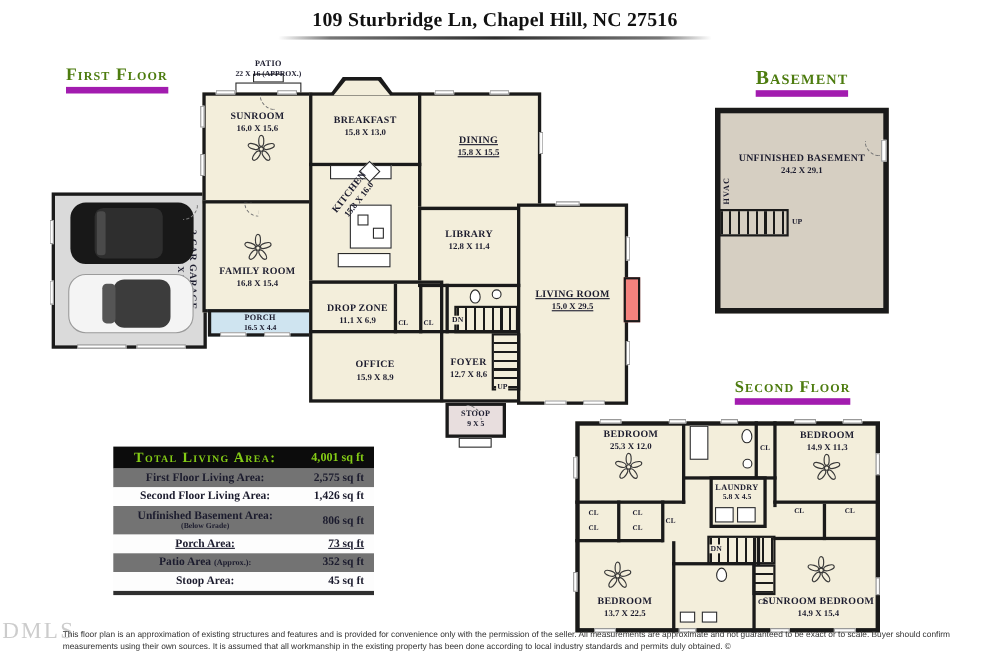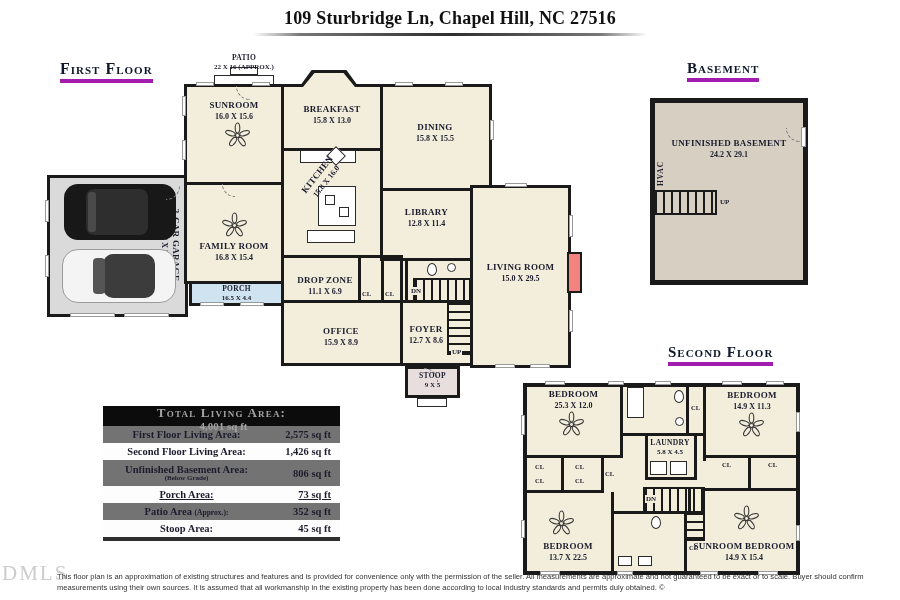--- a/index.html
+++ b/index.html
@@ -11,21 +11,21 @@
   .title {
     position:absolute; left:0; top:8px; width:900px; text-align:center;
     font-size:18px; font-weight:700; color:#111; letter-spacing:.2px;
   }
   .title-rule {
     position:absolute; left:253px; top:33px; width:394px; height:3px;
     background:linear-gradient(90deg, rgba(80,80,80,0) 0%, #777 12%, #2e2e2e 50%, #777 88%, rgba(80,80,80,0) 100%);
   }
   .heading {
     position:absolute; font-weight:700; font-variant:small-caps; letter-spacing:1px;
-    color:#0f172a; border-bottom:4px solid #a21caf; padding-bottom:1px; white-space:nowrap;
+    color:#4d7c0f; border-bottom:6px solid #a21caf; padding-bottom:1px; white-space:nowrap;
   }
   .rm   { position:absolute; background:#f3eedb; border:3px solid #1a1a1a; }
   .wall { position:absolute; background:#1a1a1a; }
   .win  { position:absolute; background:#fff; box-shadow: inset 0 0 0 1px #999; }
   .lbl  { position:absolute; text-align:center; color:#1c1c2e; font-weight:700; line-height:1.3; white-space:nowrap; }
   .lbl .nm { font-size:9px;   letter-spacing:.3px; display:block; }
   .lbl .dm { font-size:8px;   display:block; }
   .lbl.sm .nm { font-size:7.5px; } .lbl.sm .dm { font-size:7px; }
   .cl   { position:absolute; font-size:6.5px; font-weight:700; color:#1c1c2e; }
   .tag  { position:absolute; font-size:7px;  font-weight:700; color:#1c1c2e; }
@@ -36,21 +36,21 @@
   .fan  { position:absolute; width:27px; height:27px; }
   .fx   { position:absolute; background:#fff; border:1px solid #2a2a2a; }
   .arc  { position:absolute; border:0 dashed #777; }
   .vtext{ writing-mode:vertical-rl; transform:rotate(180deg); }
   
   .atable { position:absolute; left:103px; top:406px; width:237px;
             border-bottom:4px solid #2f2f2f; font-weight:700; }
   .arow { display:flex; align-items:center; }
   .arow .l { flex:1; text-align:center; font-size:10.5px; line-height:1.05; }
   .arow .v { width:70px; text-align:right; padding-right:9px; font-size:10.5px; }
-  .arow.hdr { background:#0c0c0c; color:#a3a3a3; height:20px;flex-direction:column; }
+  .arow.hdr { background:#0c0c0c; color:#84cc16; height:20px; }
   .arow.hdr .l { font-variant:small-caps; font-size:13px; letter-spacing:1.2px; }
   .arow.hdr .v { font-size:11px; }
   .arow.g { background:#737373; } .arow.w { background:#fdfdfd; }
   .sub { display:block; font-size:7px; font-weight:700; }
   .sfx { font-size:7.5px; }
   
   .dmls { position:absolute; left:2px; top:561px; font-size:21px; letter-spacing:2px;
           color:#cccccc; font-weight:400; }
   .disc { position:absolute; left:57px; top:572px; width:838px;
           font-family:"Liberation Sans", sans-serif; font-size:7.6px; line-height:1.4; color:#333; }
@@ -176,21 +176,21 @@
   </div>
   <svg class="fan" style="left:224px;top:122px;" viewBox="0 0 40 40">
       <use href="#fan"></use>
     </svg>
 
   <div class="lbl" style="left:283px;top:104px;width:98px;">
     <span class="nm">BREAKFAST</span>
     <span class="dm">15.8 X 13.0</span>
   </div>
 
-  <div class="lbl" style="left:382px;top:122px;width:106px;">
+  <div class="lbl" style="left:382px;top:122px;width:106px;text-decoration:underline;">
     <span class="nm">DINING</span>
     <span class="dm">15.8 X 15.5</span>
   </div>
 
   <div class="lbl" style="left:287px;top:167px;width:70px;transform:rotate(-52deg);">
     <span class="nm">KITCHEN</span>
     <span class="dm">15.8 X 16.0</span>
   </div>
 
   <div class="lbl" style="left:186px;top:241px;width:96px;">
@@ -199,21 +199,21 @@
   </div>
   <svg class="fan" style="left:221px;top:212px;" viewBox="0 0 40 40">
       <use href="#fan"></use>
     </svg>
 
   <div class="lbl" style="left:382px;top:207px;width:89px;">
     <span class="nm">LIBRARY</span>
     <span class="dm">12.8 X 11.4</span>
   </div>
 
-  <div class="lbl" style="left:472px;top:262px;width:97px;">
+  <div class="lbl" style="left:472px;top:262px;width:97px;text-decoration:underline;">
     <span class="nm">LIVING ROOM</span>
     <span class="dm">15.0 X 29.5</span>
   </div>
 
   <div class="lbl sm" style="left:189px;top:284px;width:95px;">
     <span class="nm">PORCH</span>
     <span class="dm">16.5 X 4.4</span>
   </div>
 
   <div class="lbl" style="left:285px;top:275px;width:80px;">
@@ -229,21 +229,21 @@
   <div class="lbl" style="left:398px;top:324px;width:56px;">
     <span class="nm">FOYER</span>
     <span class="dm">12.7 X 8.6</span>
   </div>
 
   <div class="lbl sm" style="left:405px;top:371px;width:55px;">
     <span class="nm">STOOP</span>
     <span class="dm">9 X 5</span>
   </div>
 
-  <div class="heading" style="left:687px;top:60px;font-size:15px;">Basement</div>
+  <div class="heading" style="left:687px;top:60px;font-size:18px;">Basement</div>
   <div class="rm" style="left:650px;top:98px;width:158px;height:187px;background:#d6cfc2;border-width:5px;"></div>
   <div class="win" style="left:801px;top:127px;width:5px;height:20px;"></div>
   <div class="arc" style="left:786px;top:128px;width:14px;height:14px;border-left-width:1px;border-bottom-width:1px;border-radius:0 0 0 100%;"></div>
   <div class="lbl" style="left:658px;top:138px;width:142px;">
     <span class="nm">UNFINISHED BASEMENT</span>
     <span class="dm">24.2 X 29.1</span>
   </div>
   <div class="tag vtext" style="left:656px;top:152px;height:34px;font-size:7.5px;letter-spacing:1px;">HVAC</div>
   <div class="stairs-h" style="left:653px;top:190px;width:64px;height:25px;"></div>
   <div class="tag" style="left:720px;top:198px;">UP</div>

